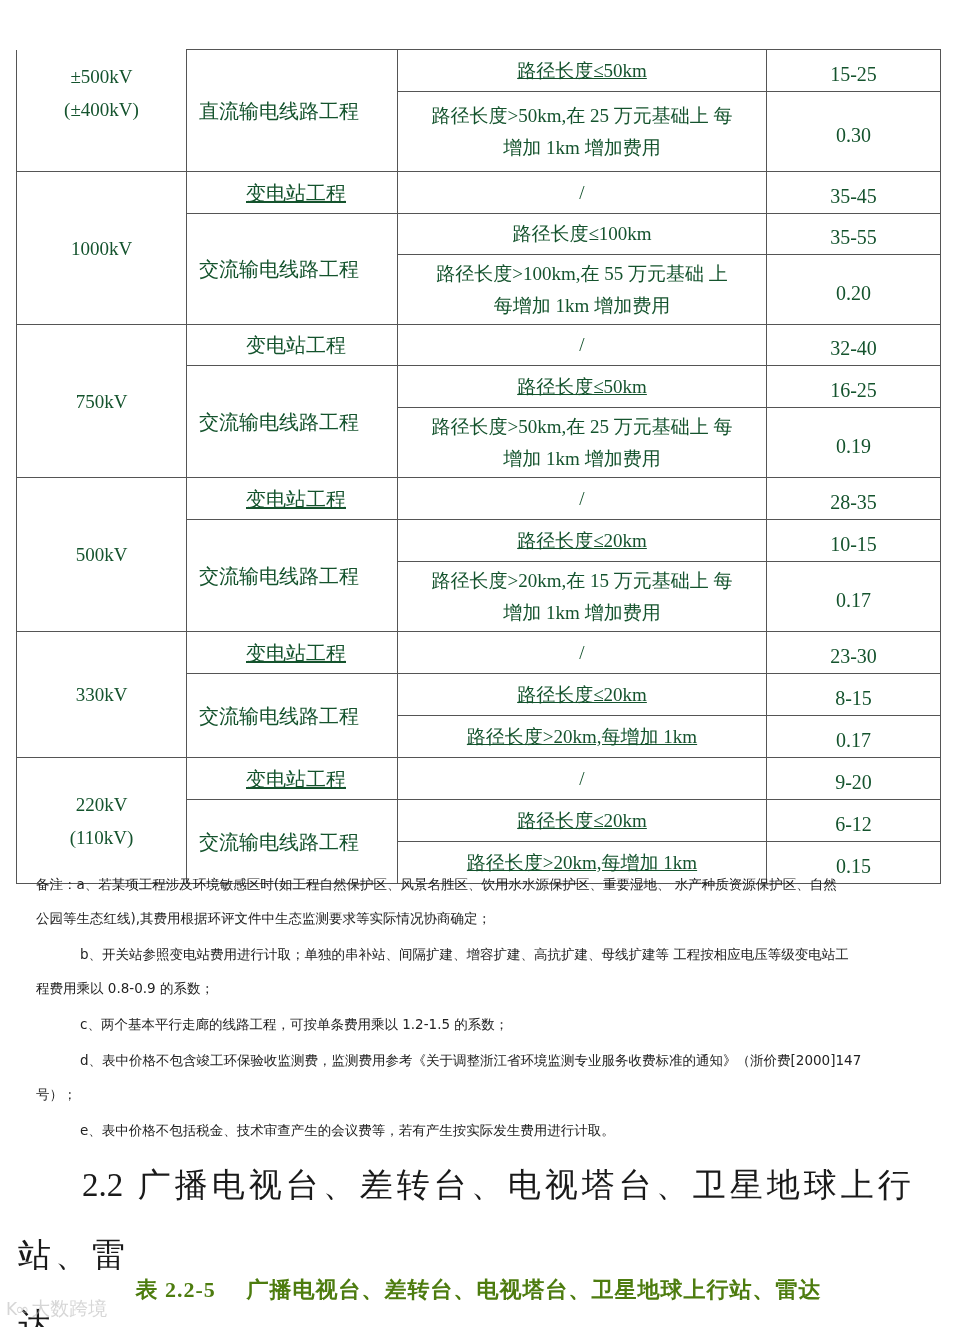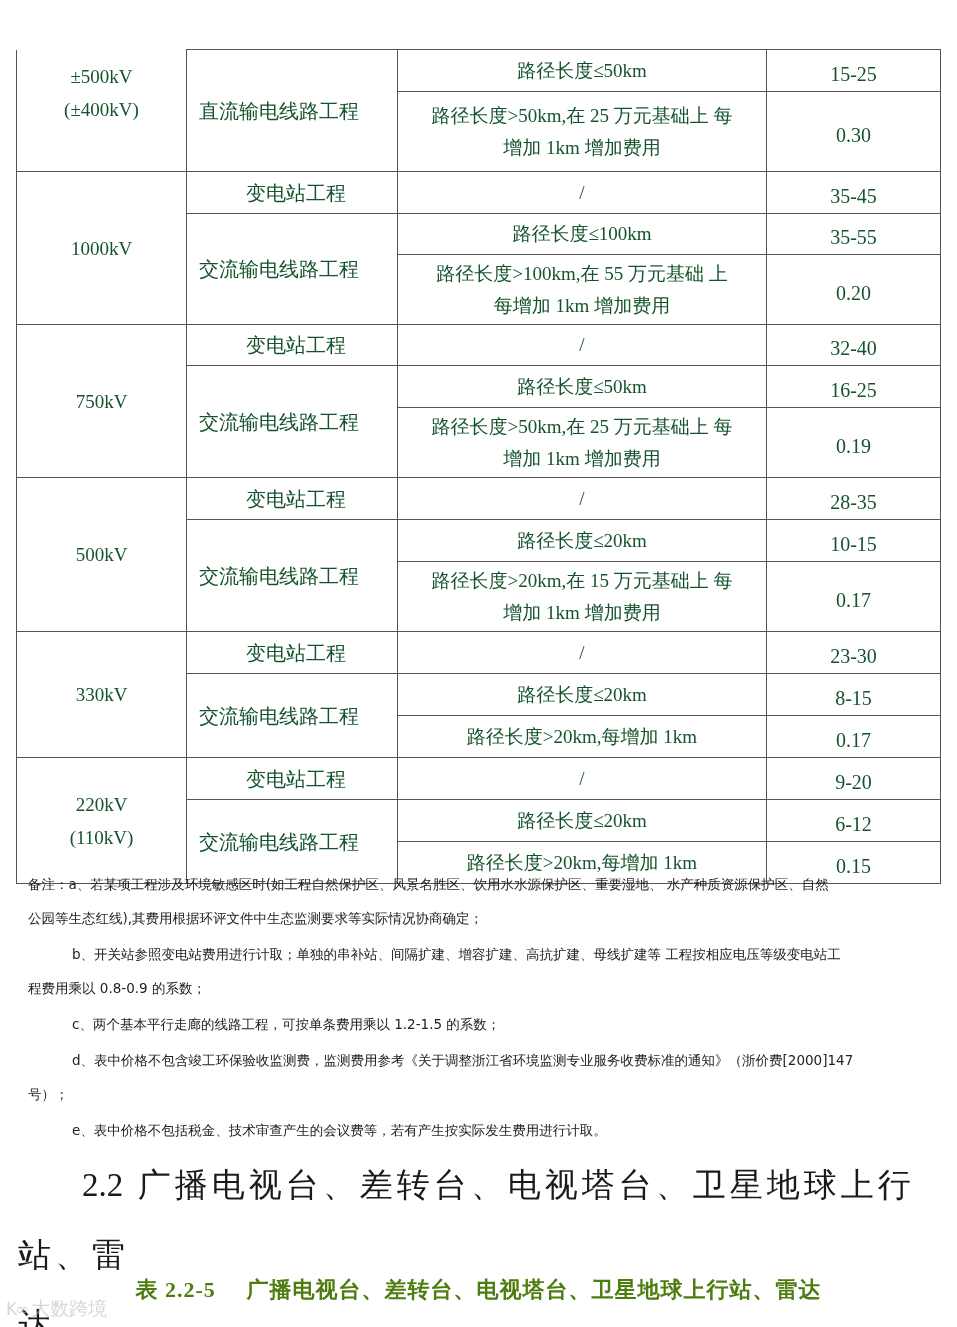--- a/index.html
+++ b/index.html
@@ -21,29 +21,29 @@
       text-align: center;
       vertical-align: middle;
       line-height: 32px;
       padding: 0 8px;
     }
     .fee-table td.voltage { font-size: 19px; line-height: 33px; }
     .fee-table td.project { font-size: 20px; text-align: left; padding-left: 12px; }
     .fee-table td.project.center { text-align: center; padding-left: 16px; }
     .fee-table td.cond { font-size: 19px; }
     .fee-table td.price { font-size: 20px; padding-top: 6px; }
-    .fee-table .h42 { height: 42px; }
+    .fee-table .h42 { height: 42px; text-decoration: underline; }
     .fee-table .h41 { height: 41px; }
     .fee-table .h80 { height: 80px; }
     .fee-table .h70 { height: 70px; }
     .fee-table tr.first td.cond, .fee-table tr.first td.price { border-top: 1.5px solid #555; }
     .fee-table tr.first td.voltage { border-top: none; }
 
     .notes {
-      position: absolute; left: 28px; top: 866px; width: 905px;
+      position: absolute; left: 36px; top: 866px; width: 905px;
       font-family: "DejaVu Sans", "Liberation Sans", sans-serif;
       font-size: 13.5px; color: #222; line-height: 36px;
     }
     .notes p { margin: 0; }
     .notes .indent { padding-left: 44px; }
     .notes .cont { margin-top: -2px; }
 
     .section-heading {
       position: absolute; left: 18px; top: 1150px; width: 920px;
       font-family: "DejaVu Serif", "Liberation Serif", serif;

